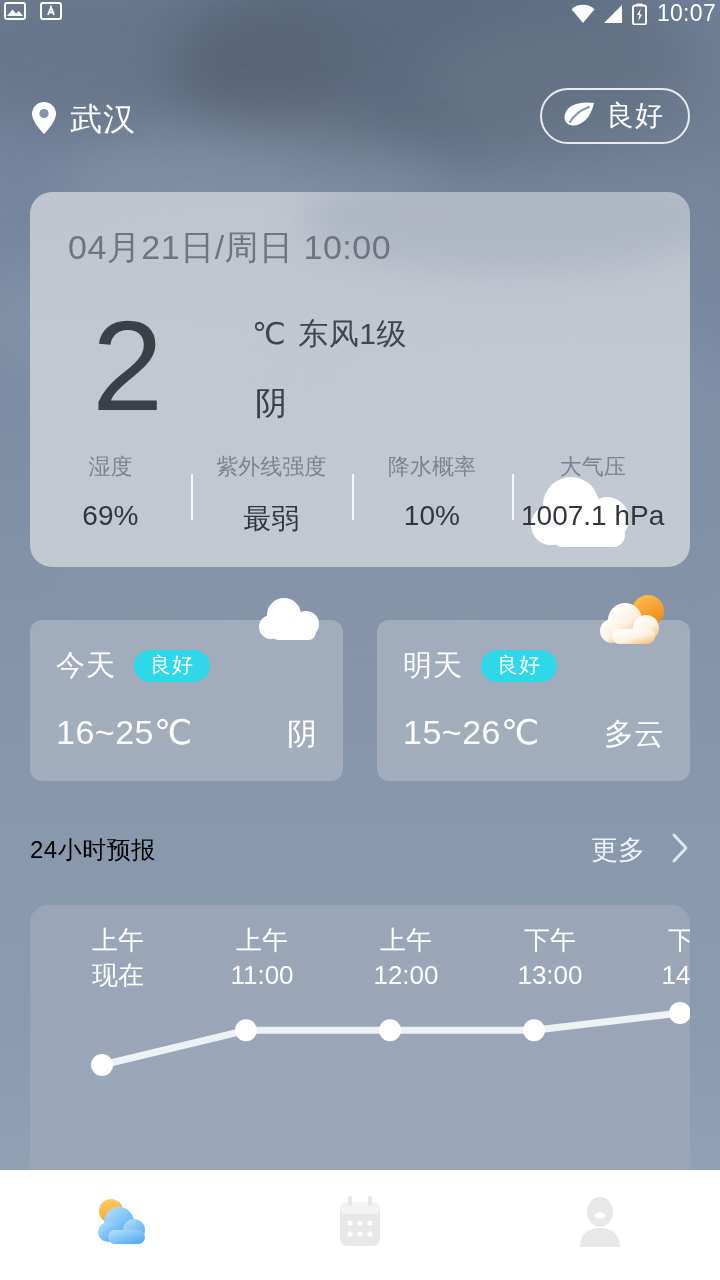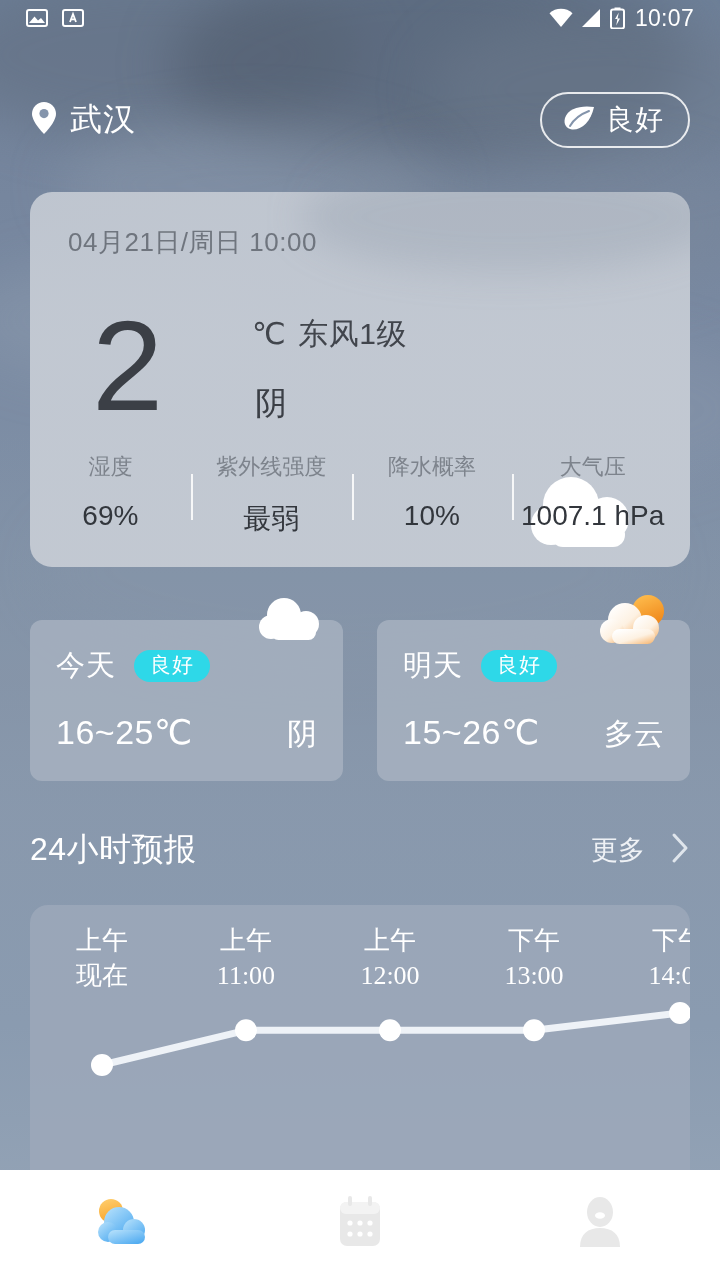--- a/index.html
+++ b/index.html
@@ -40,42 +40,41 @@
     left: 0; right: 0; top: 430px; bottom: 0;
     background: linear-gradient(180deg, rgba(134,148,166,0) 0%, rgba(134,148,166,.55) 30%, #8a9bb0 70%, #97a6b8 100%);
   }
 
   
   #statusbar {
     position: absolute;
     left: 0; right: 0; top: 0;
     height: 36px;
     display: flex;
-    align-items: center;
-    padding: 0 26px;
+    align-items: flex-start;
+    padding: 0 4px;
     box-sizing: border-box;
     color: #ffffff;
   }
   #statusbar .left { display: flex; align-items: center; gap: 14px; }
   #statusbar .right { margin-left: auto; display: flex; align-items: center; gap: 7px; }
   .sb-ico { display: block; }
   #clock {
     font-size: 23px;
     color: #fff;
     letter-spacing: .3px;
     margin-left: 3px;
   }
 
   
   #header {
     position: absolute;
     left: 0; right: 0; top: 88px;
     height: 64px;
     display: flex;
-    align-items: center;
     padding: 0 30px;
     box-sizing: border-box;
   }
   #city-group { display: flex; align-items: center; gap: 12px; }
   #city-name {
     color: #ffffff;
     font-size: 32px;
     letter-spacing: 1px;
   }
   #aqi-pill {
@@ -110,21 +109,21 @@
   #main-card .card-haze {
     position: absolute;
     left: 270px; top: -30px; width: 420px; height: 110px;
     background: rgba(120,132,148,.22);
     filter: blur(18px);
     border-radius: 50%;
   }
   #card-date {
     position: absolute;
     left: 38px; top: 33px;
-    font-size: 26px;
+    font-size: 34px;
     color: #6f757e;
     letter-spacing: .5px;
   }
   #big-temp {
     position: absolute;
     left: 62px; top: 110px;
     font-size: 128px;
     line-height: 1;
     color: #3b3f46;
     font-weight: 400;
@@ -239,22 +238,22 @@
 
   
   #forecast-head {
     position: absolute;
     left: 30px; right: 30px; top: 822px;
     height: 56px;
     display: flex;
     align-items: center;
   }
   #forecast-title {
-    font-size: 32px;
-    color: #ffffff;
+    font-size: 24px;
+    color: #000000;
     letter-spacing: .5px;
   }
   #more-link {
     margin-left: auto;
     display: flex;
     align-items: center;
     gap: 25px;
   }
   #more-label {
     font-size: 27px;
@@ -266,24 +265,23 @@
     position: absolute;
     left: 30px; top: 905px;
     width: 660px;
     height: 265px;
     border-radius: 18px 18px 0 0;
     background: rgba(157,169,186,.80);
     overflow: hidden;
   }
   #hourly-labels {
     position: absolute;
-    left: 0; top: 18px;
+    left: 16px; top: 18px;
     width: 100%;
     height: 80px;
-    font-family: Liberation Serif, serif;
   }
   .hour-col {
     position: absolute;
     width: 140px;
     text-align: center;
     color: #ffffff;
   }
   .hour-col .period {
     font-size: 26px;
     display: block;

